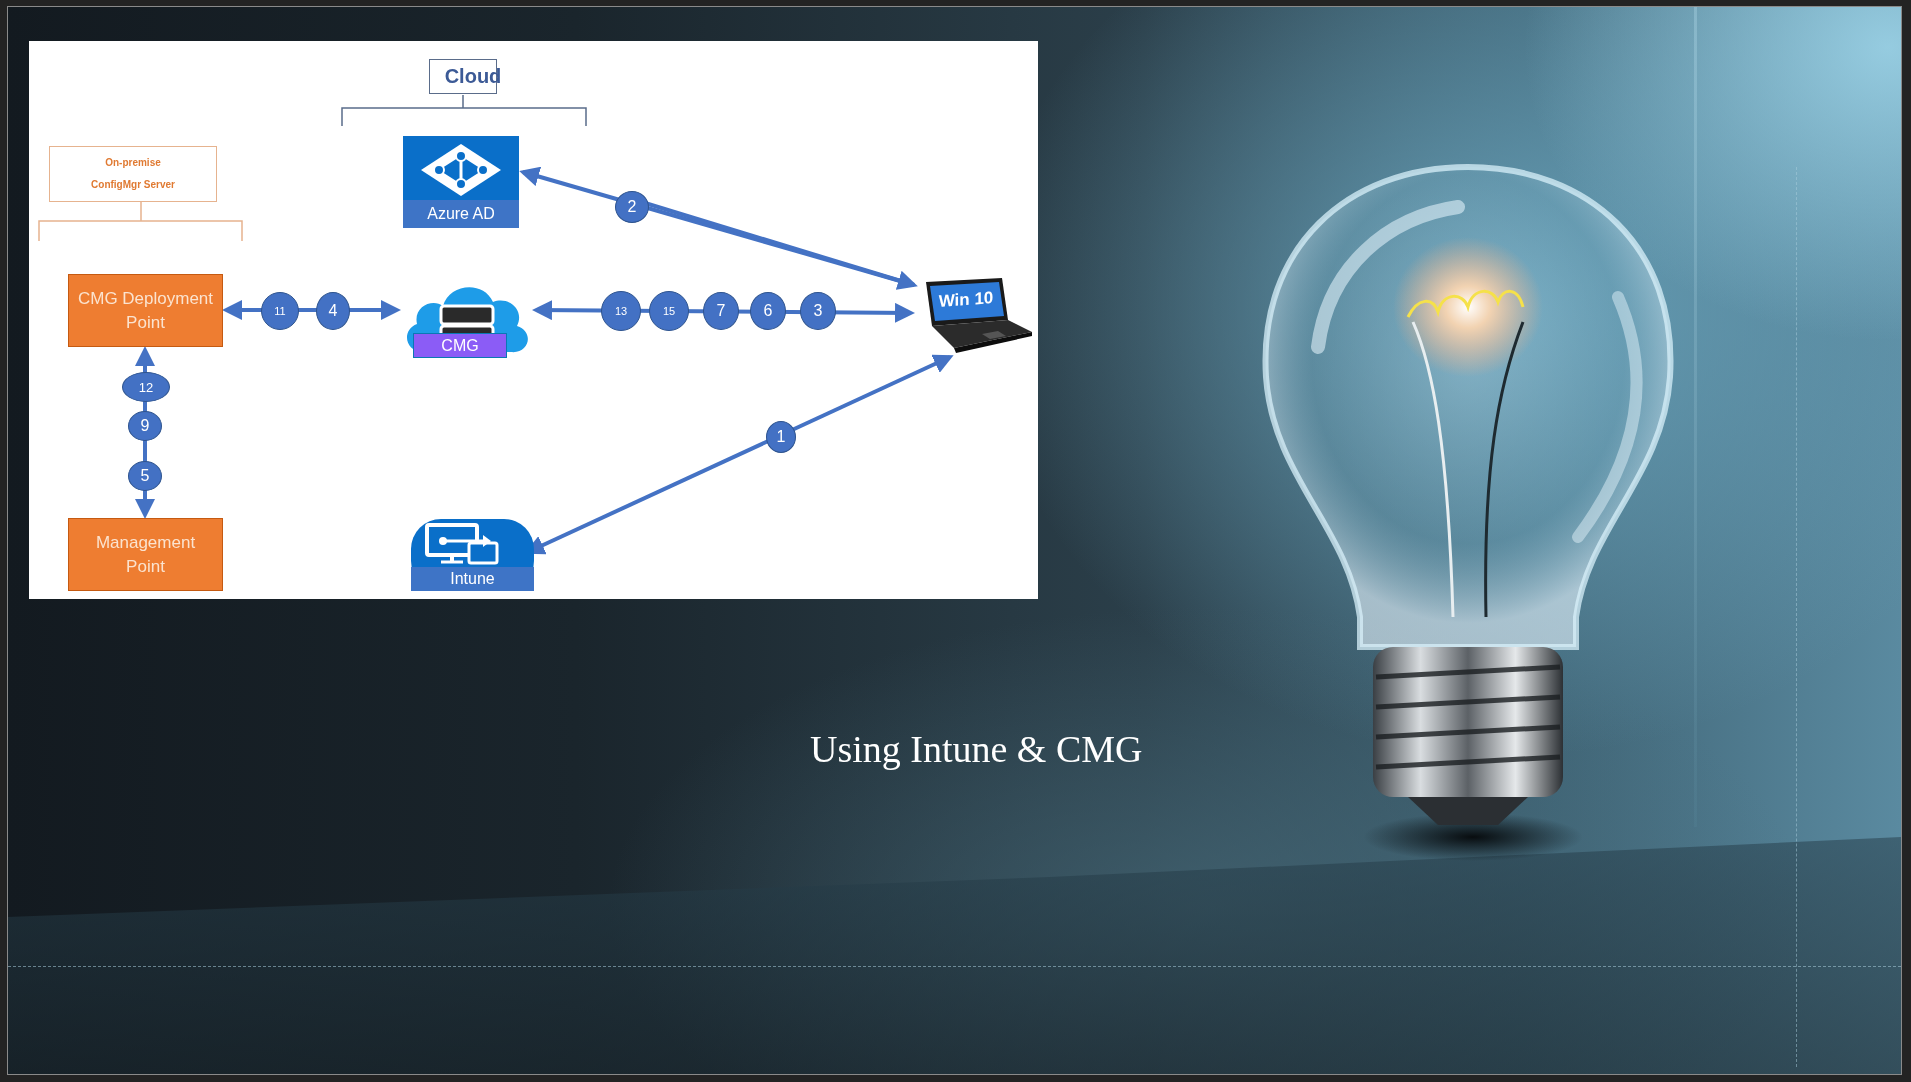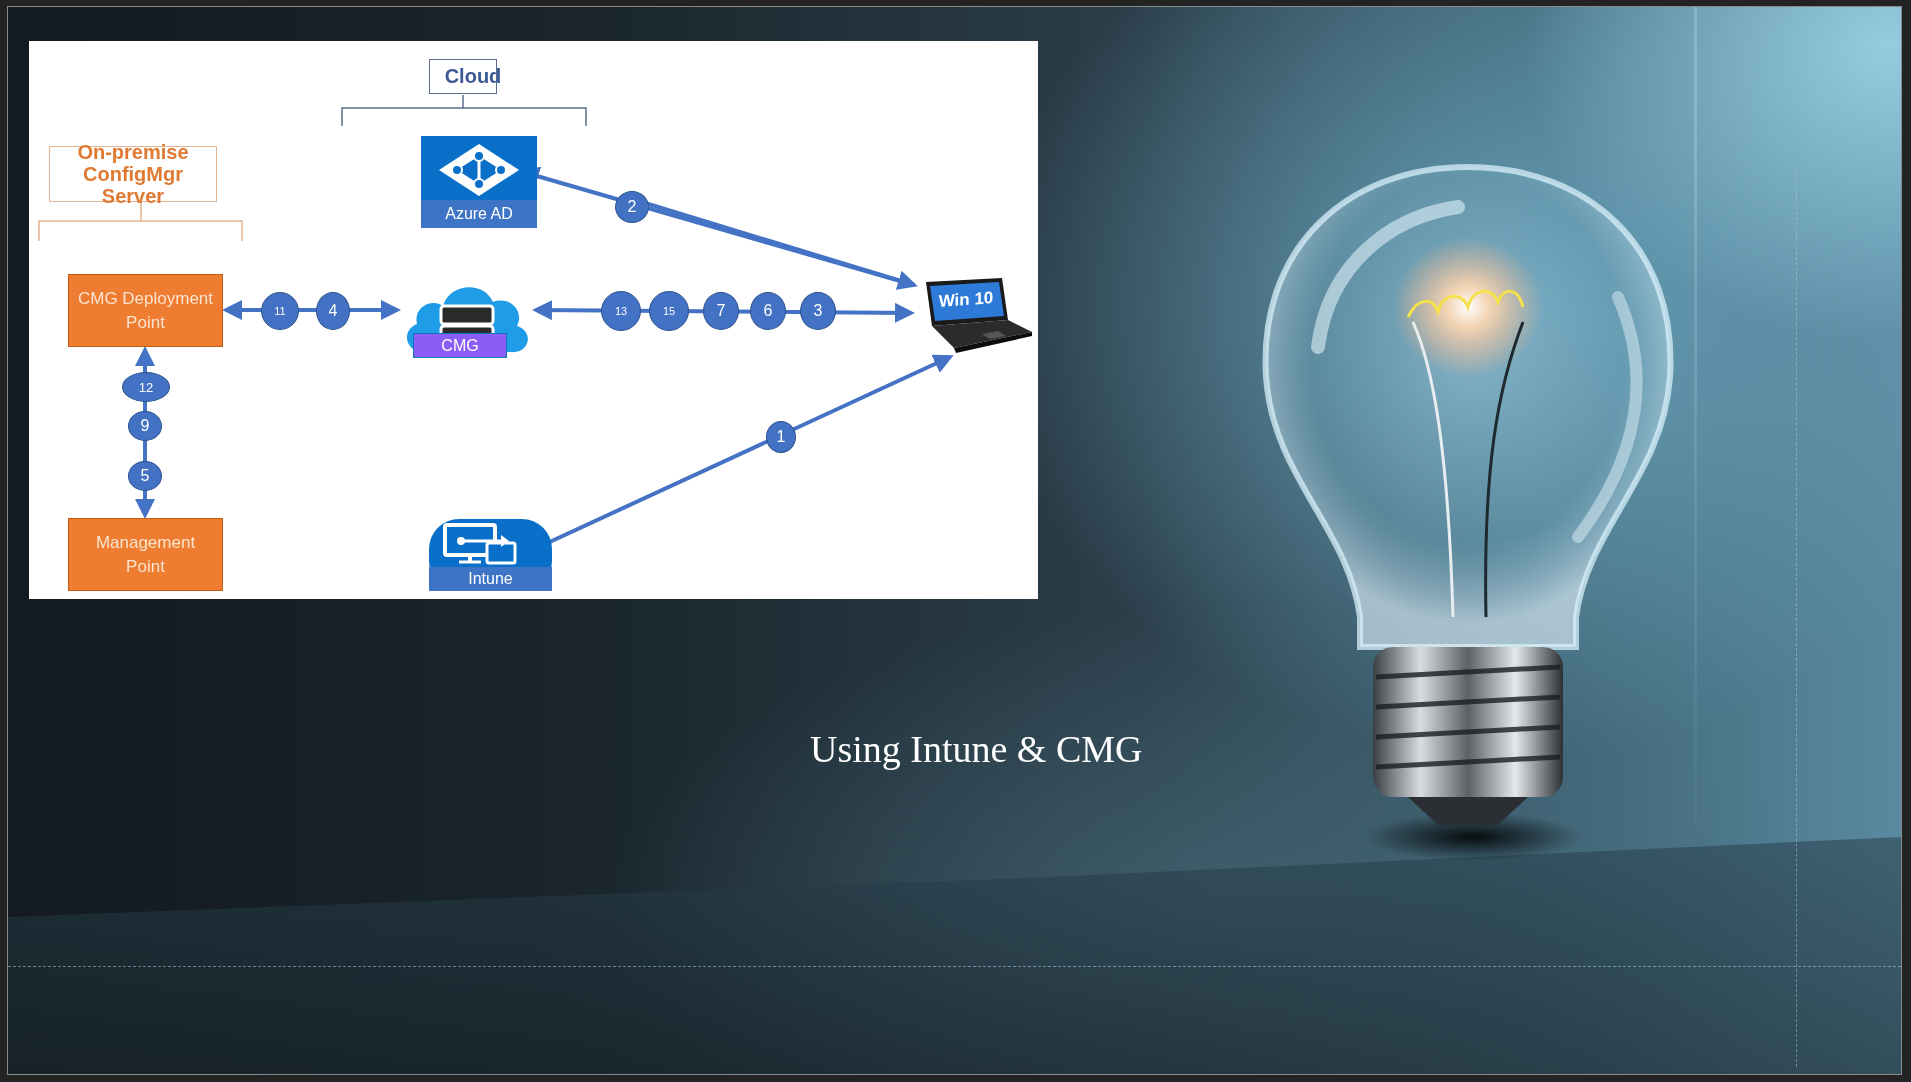--- a/index.html
+++ b/index.html
@@ -49,34 +49,34 @@
       position: absolute; box-sizing: border-box;
       display: flex; align-items: center; justify-content: center;
       text-align: center; font-weight: bold;
     }
     .cloud-label {
       left: 400px; top: 18px; width: 68px; height: 35px;
       border: 1.5px solid #5a6c8a; color: #3c5a96; font-size: 20px; padding-left: 20px;
     }
     .onprem-label {
       left: 20px; top: 105px; width: 168px; height: 56px;
-      border: 1.5px solid #e6b38f; color: #e07a32; font-size: 20px; line-height: 22px;
+      border: 1.5px solid #e6b38f; color: #e07a32; font-size: 10px; line-height: 22px;
     }
 
     .orange-box {
       position: absolute; box-sizing: border-box;
       background: #ee7d31; border: 1.5px solid #c55a11;
       color: #fbe3cf; font-size: 17px; line-height: 24px;
       display: flex; align-items: center; justify-content: center; text-align: center;
     }
     .cmg-cp { left: 39px; top: 233px; width: 155px; height: 73px; }
     .mp { left: 39px; top: 477px; width: 155px; height: 73px; }
 
     .tile {
-      position: absolute; background: #0a6fc9; box-sizing: border-box; margin-left: 18px;
+      position: absolute; background: #0a6fc9; box-sizing: border-box;
     }
     .tile .caption {
       position: absolute; left: 0; bottom: 0; width: 100%; height: 28px;
       background: #3e74c6; color: #ffffff; font-size: 16px;
       display: flex; align-items: center; justify-content: center;
     }
     .azure-tile { left: 374px; top: 95px; width: 116px; height: 92px; }
     .intune-tile { left: 382px; top: 478px; width: 123px; height: 72px; border-radius: 30px; }
     .intune-tile .caption { height: 24px; }
 

